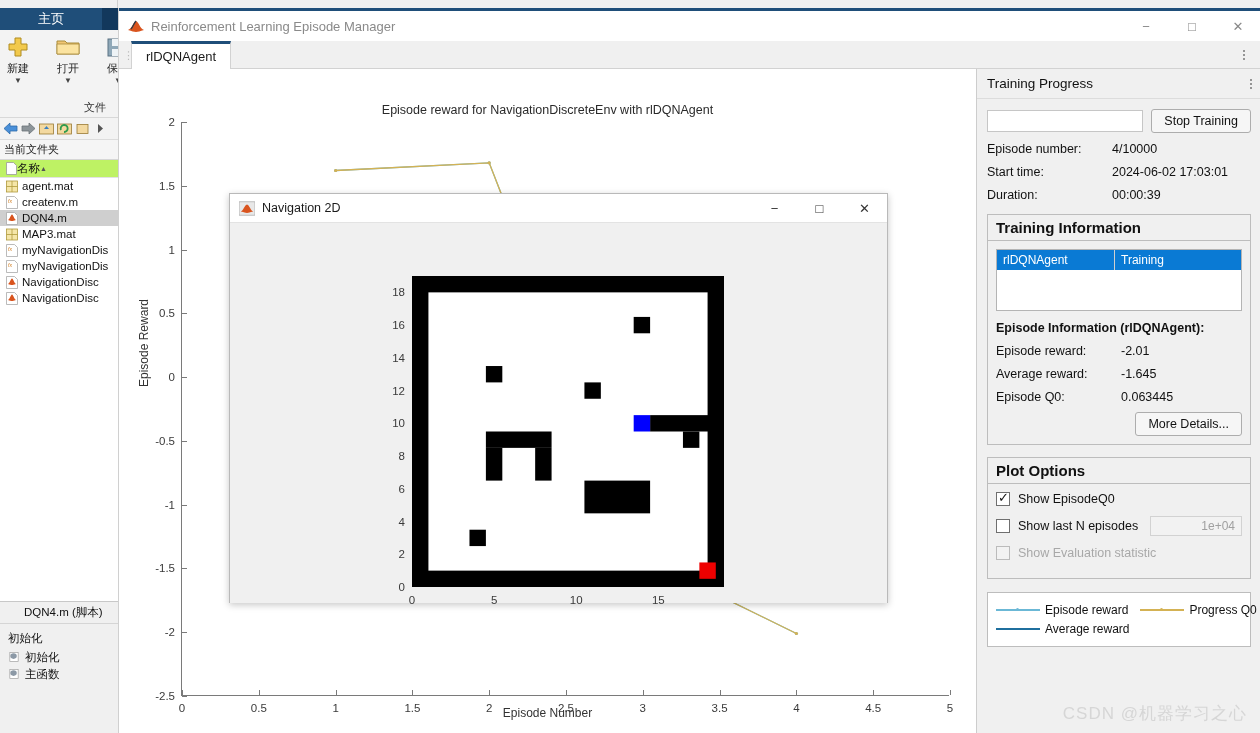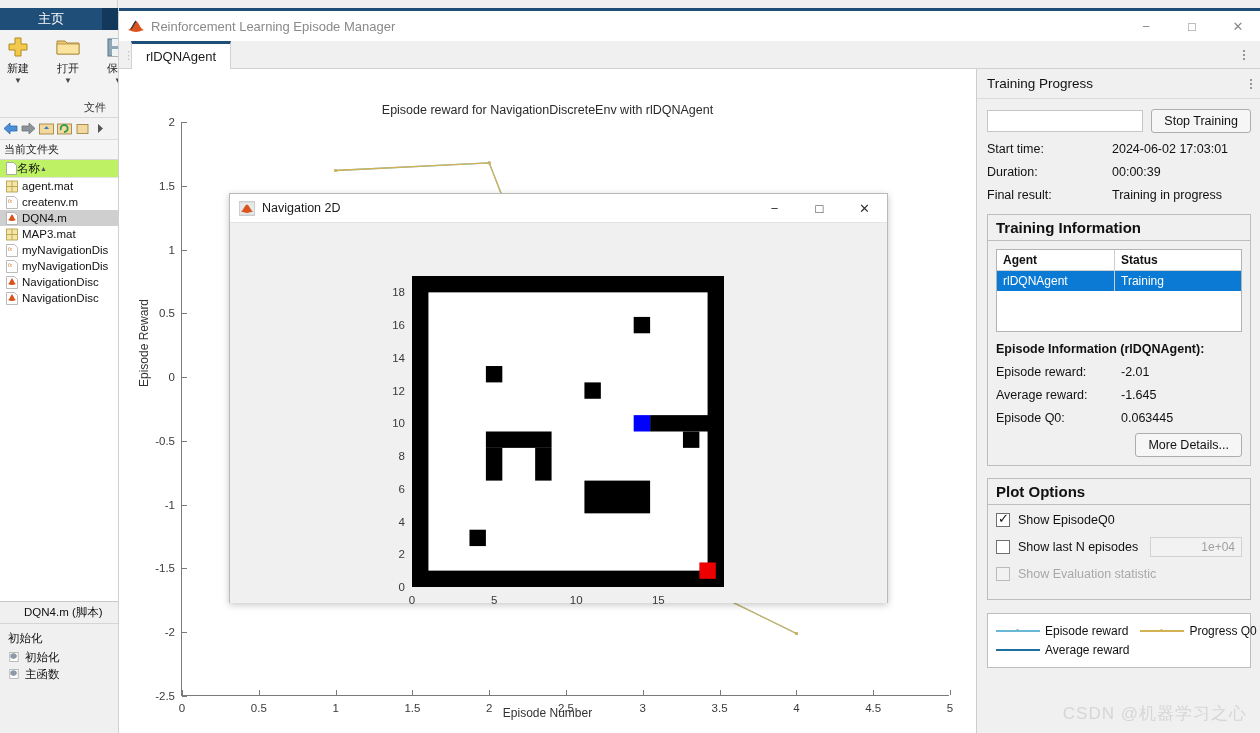--- a/index.html
+++ b/index.html
@@ -639,41 +639,37 @@
       <div class="rp-body">
         <div class="progress-row">
           <div class="progress-bar">
             <div class="progress-fill" id="progress-fill" style="width: 0.04%;"></div>
           </div>
           <button class="btn">Stop Training</button>
         </div>
 
         <div id="training-fields">
             <div class="kv">
+     <span class="k">Episode number:</span>
+     <span class="v">4/10000</span>
+   </div>
+            <div class="kv">
      <span class="k">Start time:</span>
      <span class="v">2024-06-02 17:03:01</span>
    </div>
             <div class="kv">
      <span class="k">Duration:</span>
      <span class="v">00:00:39</span>
-   </div>
-            <div class="kv">
-     <span class="k">Final result:</span>
-     <span class="v">Training in progress</span>
    </div>
           </div>
 
         <div class="group">
           <div class="group-title">Training Information</div>
           <div class="group-body">
             <div class="agent-table">
-              <div class="at-head">
-                <div class="at-c1">Agent</div>
-                <div class="at-c2">Status</div>
-              </div>
               <div id="agent-rows">
                   <div class="at-row sel">
      <div class="at-c1">rlDQNAgent</div>
      <div class="at-c2">Training</div>
    </div>
                 </div>
               <div class="at-filler"></div>
             </div>
 
             <div class="ep-title">Episode Information (rlDQNAgent):</div>

